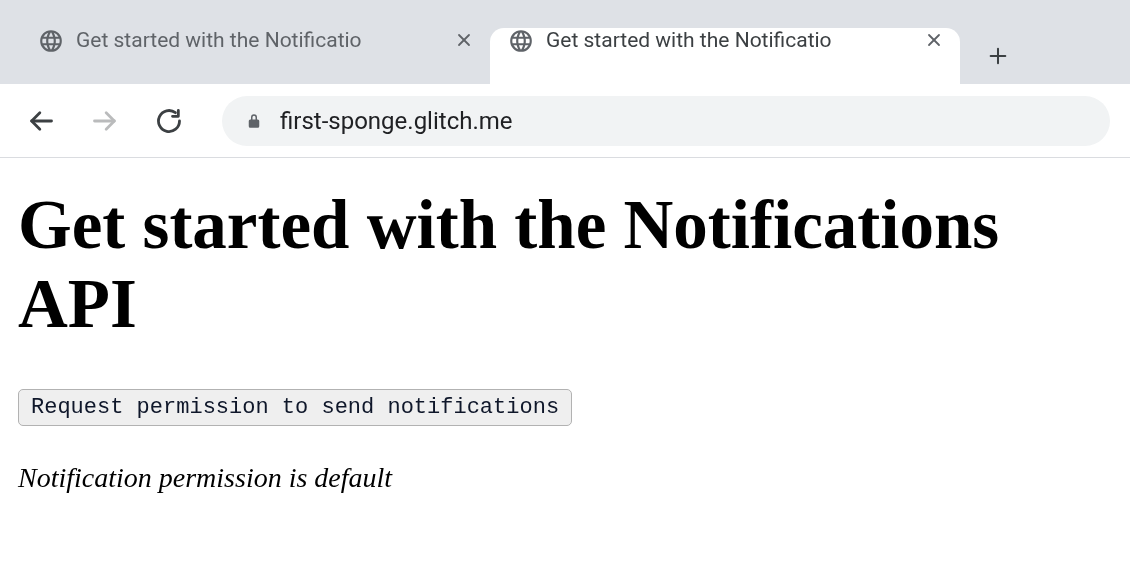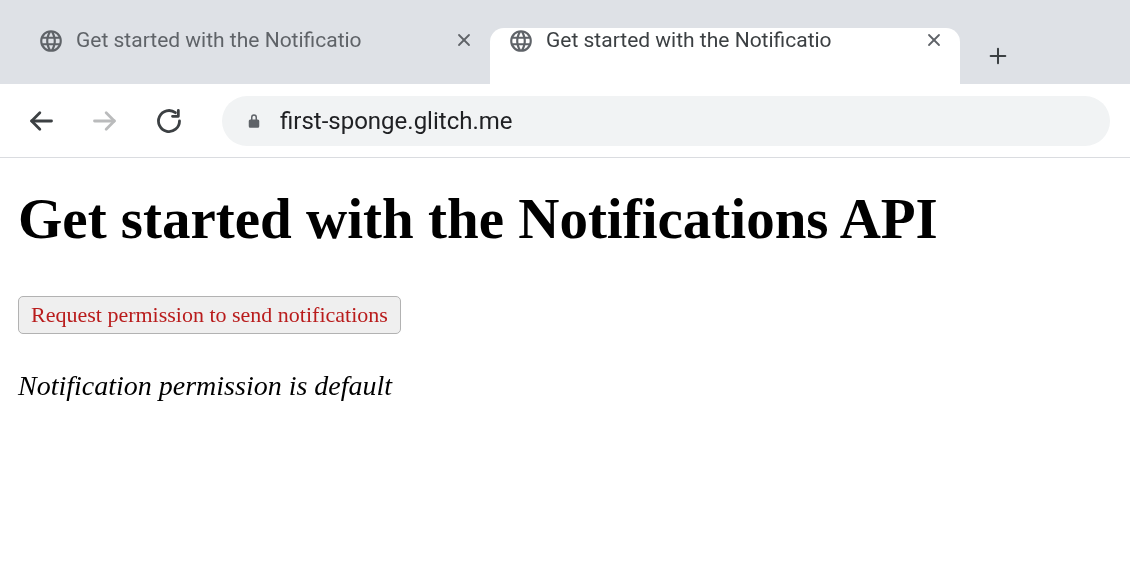--- a/index.html
+++ b/index.html
@@ -139,29 +139,29 @@
       color: #202124;
       white-space: nowrap;
     }
     .content {
       padding: 28px 18px;
       background: #fff;
     }
     .content h1 {
       font-family: "Times New Roman", Times, serif;
       font-weight: 700;
-      font-size: 57px;
+      font-size: 69px;
       color: #000;
       margin-bottom: 44px;
       line-height: 1.15;
     }
     .content button {
-      font-family: Liberation Serif, serif;
+      font-family: Liberation Mono, monospace;
       font-size: 22px;
-      color: #b91c1c;
+      color: #0f172a;
       background: #efefef;
       border: 1px solid #b2b2b2;
       border-radius: 5px;
       padding: 5px 12px;
       cursor: pointer;
     }
     .content p.status {
       font-family: "Times New Roman", Times, serif;
       font-size: 28px;
       color: #000;

